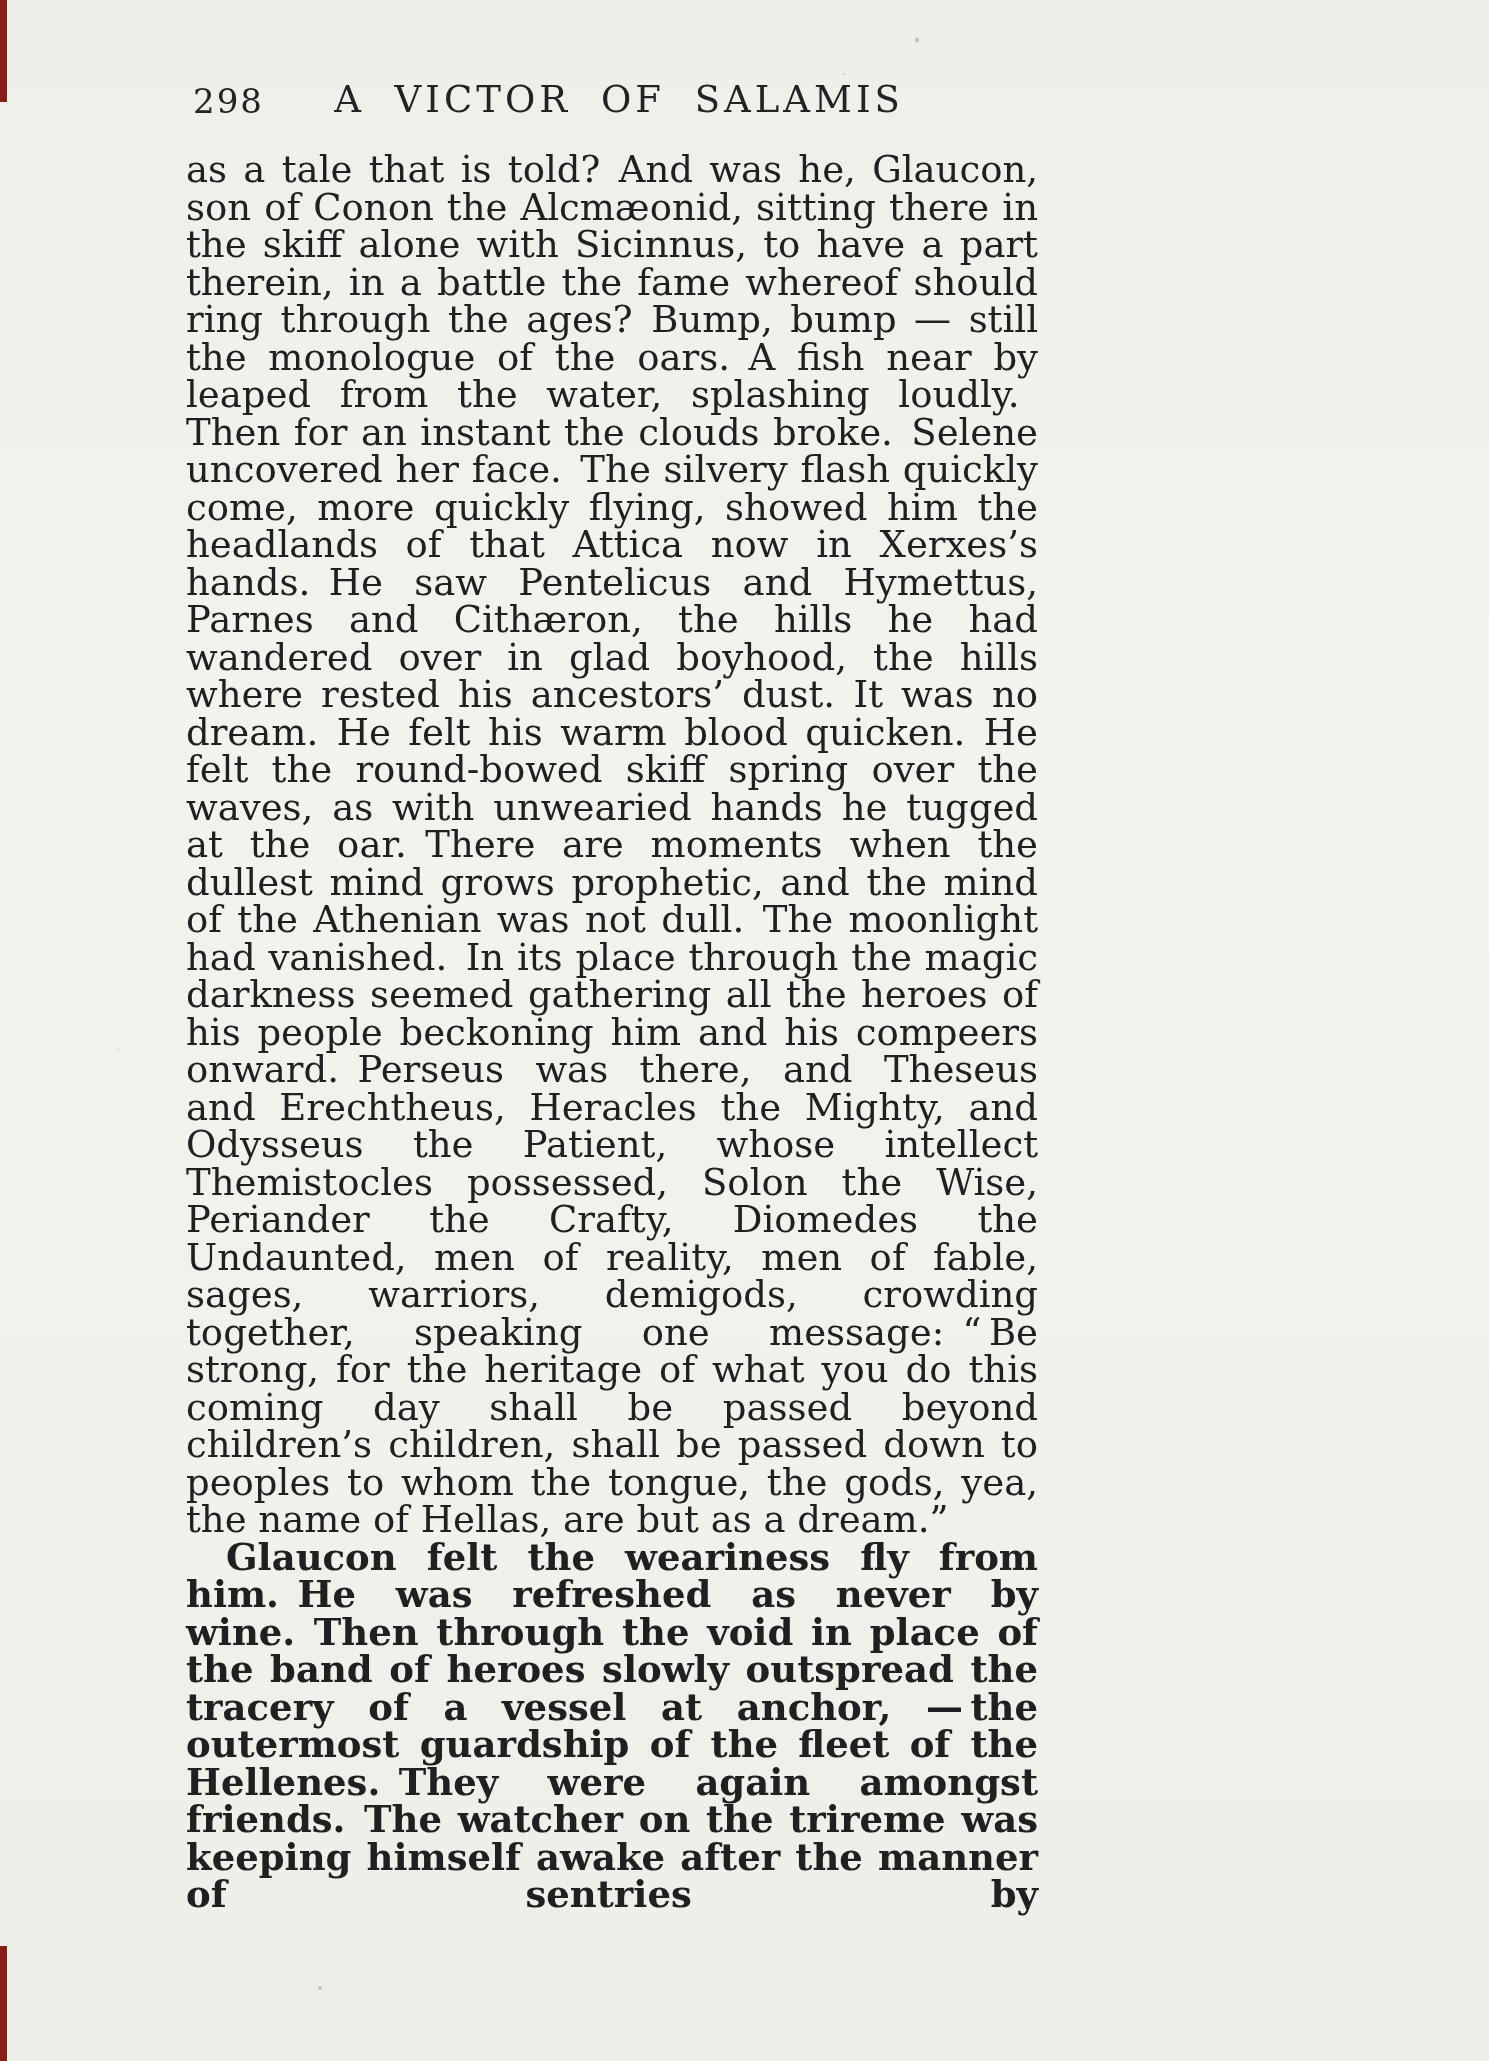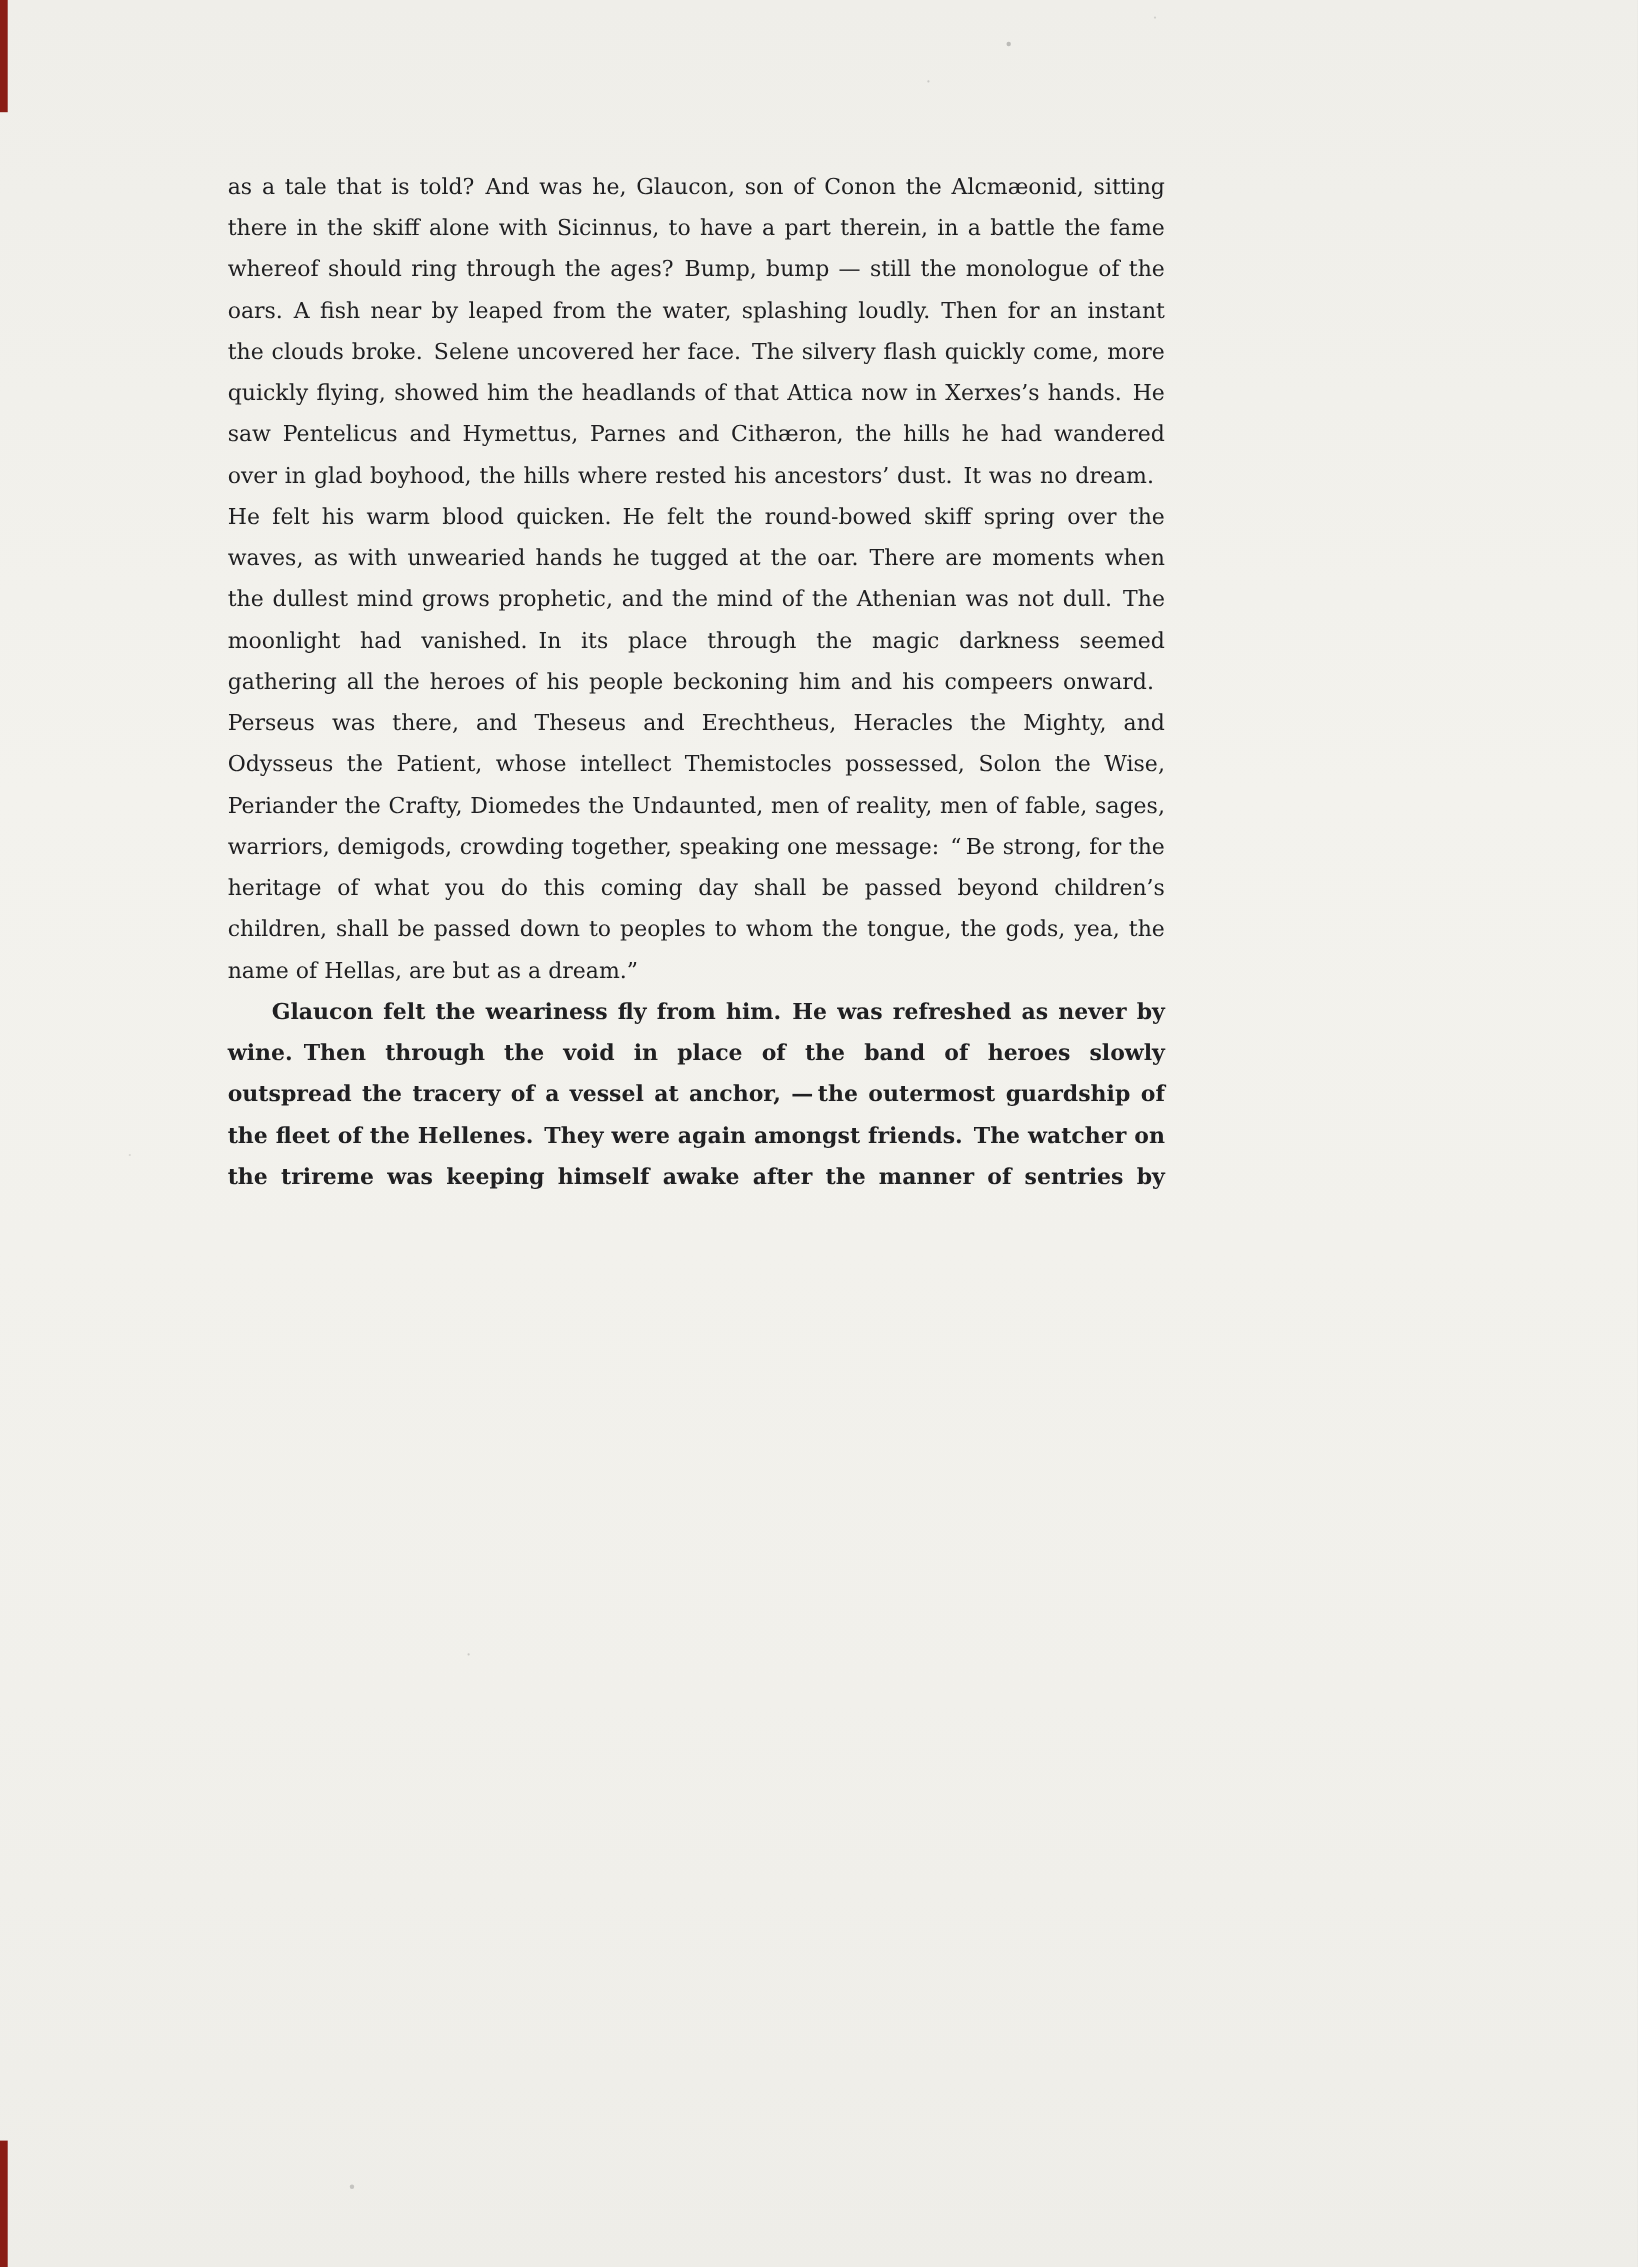--- a/index.html
+++ b/index.html
@@ -66,23 +66,23 @@
       font-size: 37px;
       letter-spacing: 4px;
       word-spacing: 14px;
       color: #232325;
       white-space: nowrap;
     }
 
     .content {
       position: absolute;
       top: 151px;
-      left: 207px;
+      left: 186px;
       width: 852px;
-      font-size: 20px;
+      font-size: 37px;
       line-height: 37.5px;
       text-align: justify;
       color: #202022;
     }
     .content p {
       margin: 0;
       padding: 0;
     }
     .content p.indent {
       text-indent: 40px;
@@ -94,19 +94,23 @@
   </style>
 </head>
 <body>
 
 <div class="page">
 
   <div class="edge-mark top"></div>
   <div class="edge-mark bottom"></div>
   <div class="specks"></div>
 
+  <div class="running-head">
+    <span class="page-number">298</span>
+    <span class="header-title">A VICTOR OF SALAMIS</span>
+  </div>
 
   <div class="content">
     <p>as a tale that is told? And was he, Glaucon, son of Conon the Alcmæonid, sitting there in the skiff alone with Sicinnus, to have a part therein, in a battle the fame whereof should ring through the ages? Bump, bump — still the monologue of the oars. A fish near by leaped from the water, splashing loudly. Then for an instant the clouds broke. Selene uncovered her face. The silvery flash quickly come, more quickly flying, showed him the headlands of that Attica now in Xerxes’s hands. He saw Pentelicus and Hymettus, Parnes and Cithæron, the hills he had wandered over in glad boyhood, the hills where rested his ancestors’ dust. It was no dream. He felt his warm blood quicken. He felt the round-bowed skiff spring over the waves, as with unwearied hands he tugged at the oar. There are moments when the dullest mind grows prophetic, and the mind of the Athenian was not dull. The moonlight had vanished. In its place through the magic darkness seemed gathering all the heroes of his people beckoning him and his compeers onward. Perseus was there, and Theseus and Erechtheus, Heracles the Mighty, and Odysseus the Patient, whose intellect Themistocles possessed, Solon the Wise, Periander the Crafty, Diomedes the Undaunted, men of reality, men of fable, sages, warriors, demigods, crowding together, speaking one message: “ Be strong, for the heritage of what you do this coming day shall be passed beyond children’s children, shall be passed down to peoples to whom the tongue, the gods, yea, the name of Hellas, are but as a dream.”</p>
     <p class="indent justify-last">Glaucon felt the weariness fly from him. He was refreshed as never by wine. Then through the void in place of the band of heroes slowly outspread the tracery of a vessel at anchor, — the outermost guardship of the fleet of the Hellenes. They were again amongst friends. The watcher on the trireme was keeping himself awake after the manner of sentries by</p>
   </div>
 
 </div>
 
 </body></html>

